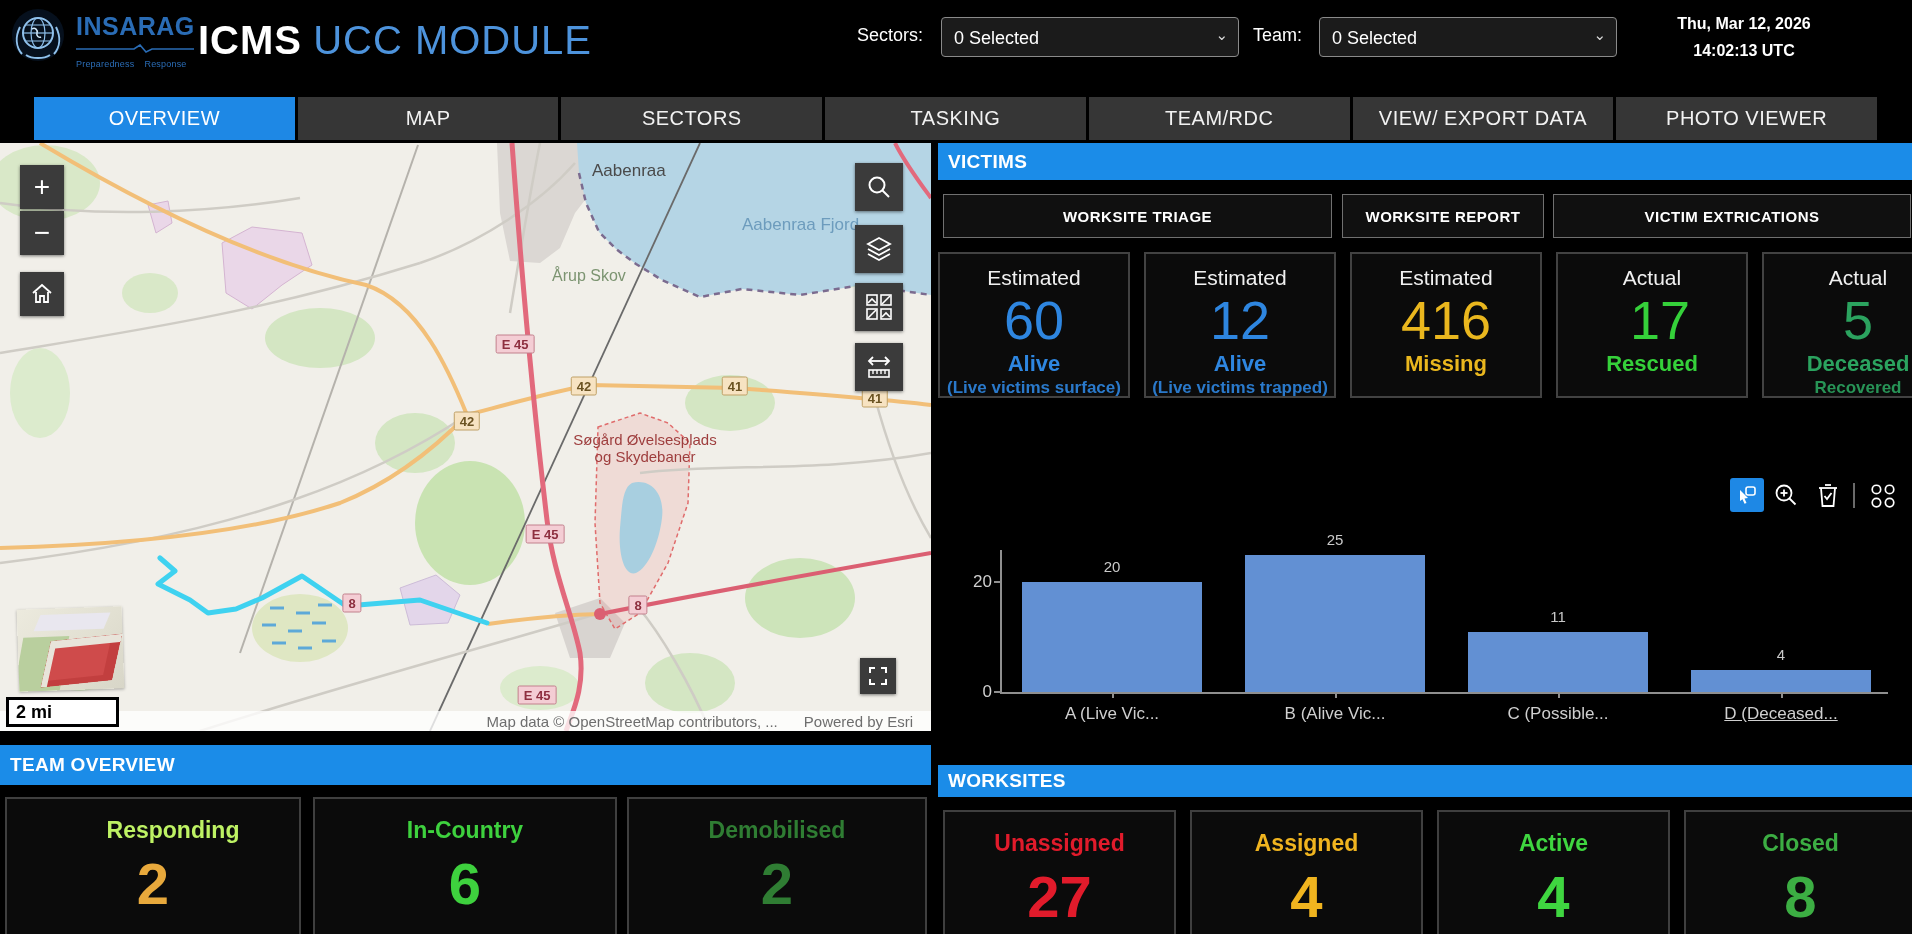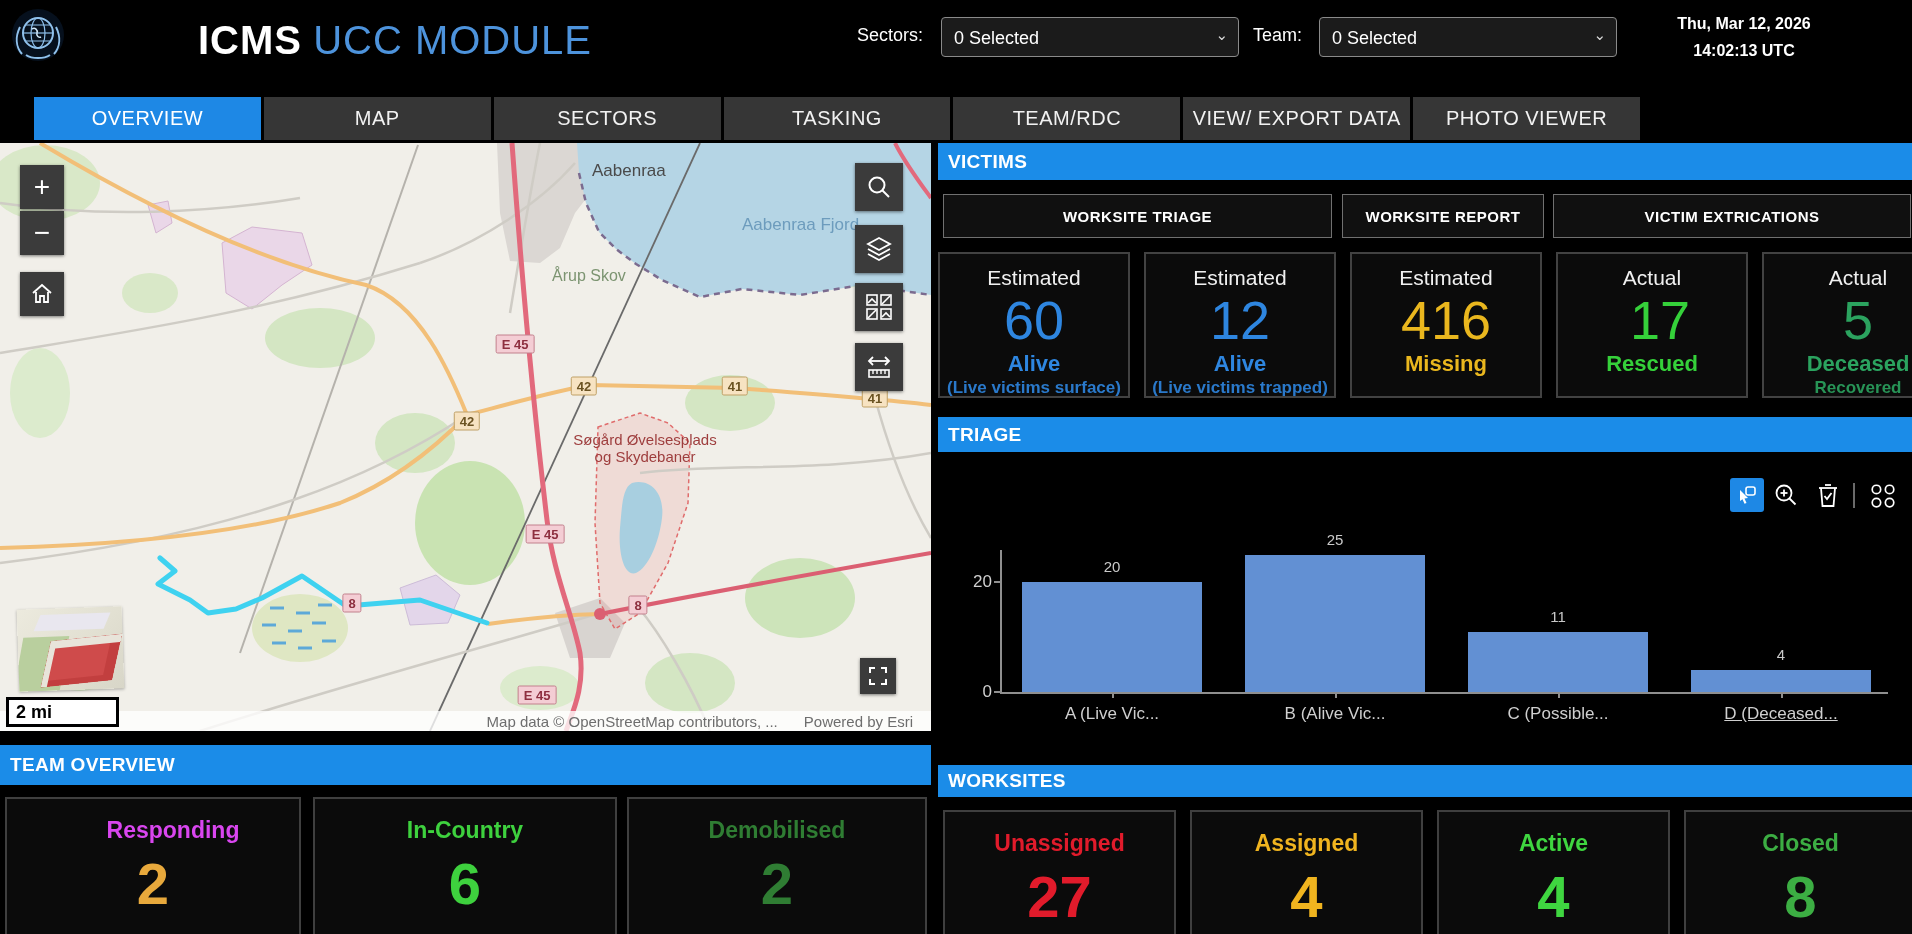--- a/index.html
+++ b/index.html
@@ -16,21 +16,21 @@
   #title .t-bold{color:#fff;font-weight:bold;letter-spacing:1px;}
   #title .t-light{color:#4d93dc;font-weight:400;letter-spacing:1px;}
   .hdr-label{position:absolute;top:25px;font-size:18px;color:#fff;}
   .hdr-select{position:absolute;top:17px;width:298px;height:40px;background:#1b1b1b;border:1px solid #8a8a8a;
       border-radius:4px;color:#fff;font-size:18px;line-height:40px;padding:0 30px 0 12px;box-sizing:border-box;cursor:pointer;}
   .hdr-select .chev{position:absolute;right:10px;top:-3px;font-size:15px;color:#ddd;}
   #datetime{position:absolute;left:1626px;top:10px;width:236px;text-align:center;color:#fff;
       font-size:16px;font-weight:bold;line-height:27px;}
 
   
-  #tabs{position:absolute;left:34px;top:97px;width:1606px;height:43px;display:flex;gap:3px;}
+  #tabs{position:absolute;left:34px;top:97px;width:1843px;height:43px;display:flex;gap:3px;}
   .tab{flex:1;background:#363636;color:#f2f2f2;font-size:20px;line-height:43px;text-align:center;
        letter-spacing:.5px;cursor:pointer;white-space:nowrap;}
   .tab.active{background:#1e88e5;color:#fff;}
 
   
   #map{position:absolute;left:0;top:143px;width:931px;height:588px;background:#f1efe9;overflow:hidden;}
   .map-label{position:absolute;color:#4a4a4a;white-space:nowrap;pointer-events:none;}
   .badge{position:absolute;font-size:13px;font-weight:bold;padding:1px 5px;border-radius:2px;transform:translate(-50%,-50%);pointer-events:none;}
   .badge-e45{background:#f4cdd4;border:1.5px solid #c2808d;color:#8e2f3f;}
   .badge-tan{background:#f7e3c2;border:1.5px solid #bfa066;color:#6b5322;}
@@ -91,20 +91,30 @@
       <circle cx="28" cy="26" r="15" fill="none" stroke="#8fc1ec" stroke-width="2"></circle>
       <ellipse cx="28" cy="26" rx="7" ry="15" fill="none" stroke="#8fc1ec" stroke-width="1.2"></ellipse>
       <line x1="13" y1="26" x2="43" y2="26" stroke="#8fc1ec" stroke-width="1.2"></line>
       <line x1="15" y1="18" x2="41" y2="18" stroke="#8fc1ec" stroke-width="1"></line>
       <line x1="15" y1="34" x2="41" y2="34" stroke="#8fc1ec" stroke-width="1"></line>
       <path d="M10 20 C5 30 6 40 12 47" fill="none" stroke="#8fc1ec" stroke-width="2"></path>
       <path d="M46 20 C51 30 50 40 44 47" fill="none" stroke="#8fc1ec" stroke-width="2"></path>
       <path d="M16 48 C22 52 34 52 40 48" fill="none" stroke="#8fc1ec" stroke-width="2"></path>
       <path d="M22 22 c3 -2 6 1 5 4 c-1 3 2 5 4 4" fill="none" stroke="#cfe6f7" stroke-width="1.6"></path>
     </svg>
+    <div id="brand">
+      <div class="org">INSARAG</div>
+      <svg width="118" height="9" viewBox="0 0 118 9">
+        <polyline points="0,5 58,5 64,1 70,8 76,5 118,5" fill="none" stroke="#2a6cb5" stroke-width="1.6"></polyline>
+      </svg>
+      <div class="taglines">
+        <span>Preparedness</span>
+        <span>Response</span>
+      </div>
+    </div>
     <div id="title">
       <span class="t-bold">ICMS</span>
       <span class="t-light">UCC MODULE</span>
     </div>
 
     <div class="hdr-label" style="left:857px;">Sectors:</div>
     <div class="hdr-select" style="left:941px;">
       <span>0 Selected</span>
       <span class="chev">⌄</span>
     </div>
@@ -297,21 +307,21 @@
     </div>
     <div id="scalebar">
       <span>2 mi</span>
     </div>
   </div>
 
   <div class="section-bar" style="left:0;top:745px;width:931px;height:40px;">
     <span>TEAM OVERVIEW</span>
   </div>
   <div class="big-card" style="left:5px;top:797px;width:296px;height:150px;">
-    <div class="big-label" style="color: #d946ef; padding-left: 40px;">Responding</div>
+    <div class="big-label" style="color: #bef264; padding-left: 40px;">Responding</div>
     <div class="big-value" style="color: rgb(232, 169, 60);">2</div>
   </div>
   <div class="big-card" style="left:313px;top:797px;width:304px;height:150px;">
     <div class="big-label" style="color: rgb(62, 209, 62);">In-Country</div>
     <div class="big-value" style="color: rgb(62, 209, 62);">6</div>
   </div>
   <div class="big-card" style="left:627px;top:797px;width:300px;height:150px;">
     <div class="big-label" style="color: rgb(47, 125, 51);">Demobilised</div>
     <div class="big-value" style="color: rgb(47, 125, 51);">2</div>
   </div>
@@ -345,23 +355,20 @@
     <div class="stat-value" style="color: rgb(53, 209, 58); padding-left: 16px;">17</div>
     <div class="stat-sub" style="color: rgb(53, 209, 58);">Rescued</div>
   </div>
   <div class="stat-card" style="left:1762px;top:252px;width:192px;height:146px;">
     <div class="stat-top">Actual</div>
     <div class="stat-value" style="color: rgb(43, 163, 95);">5</div>
     <div class="stat-sub" style="color: rgb(43, 163, 95);">Deceased</div>
     <div class="stat-sub2" style="color: rgb(43, 163, 95);">Recovered</div>
   </div>
 
-  <div class="section-bar" style="left:938px;top:417px;width:974px;height:35px;">
-    <span>TRIAGE</span>
-  </div>
 
   <div class="tool" style="left:1730px;top:478px;width:34px;height:34px;background:#1e88e5;border-radius:3px;">
     <svg width="22" height="22" viewBox="0 0 22 22">
       <rect x="10" y="3" width="9" height="8" rx="2" fill="none" stroke="#fff" stroke-width="1.6"></rect>
       <path d="M4 6 L12 14 L8.5 14.5 L10.5 19 L8.5 19.8 L6.5 15.3 L4 17 Z" fill="#fff"></path>
     </svg>
   </div>
   <div class="tool" style="left:1772px;top:481px;width:28px;height:28px;">
     <svg width="26" height="26" viewBox="0 0 26 26">
       <circle cx="11" cy="11" r="7.5" fill="none" stroke="#fff" stroke-width="1.8"></circle>

